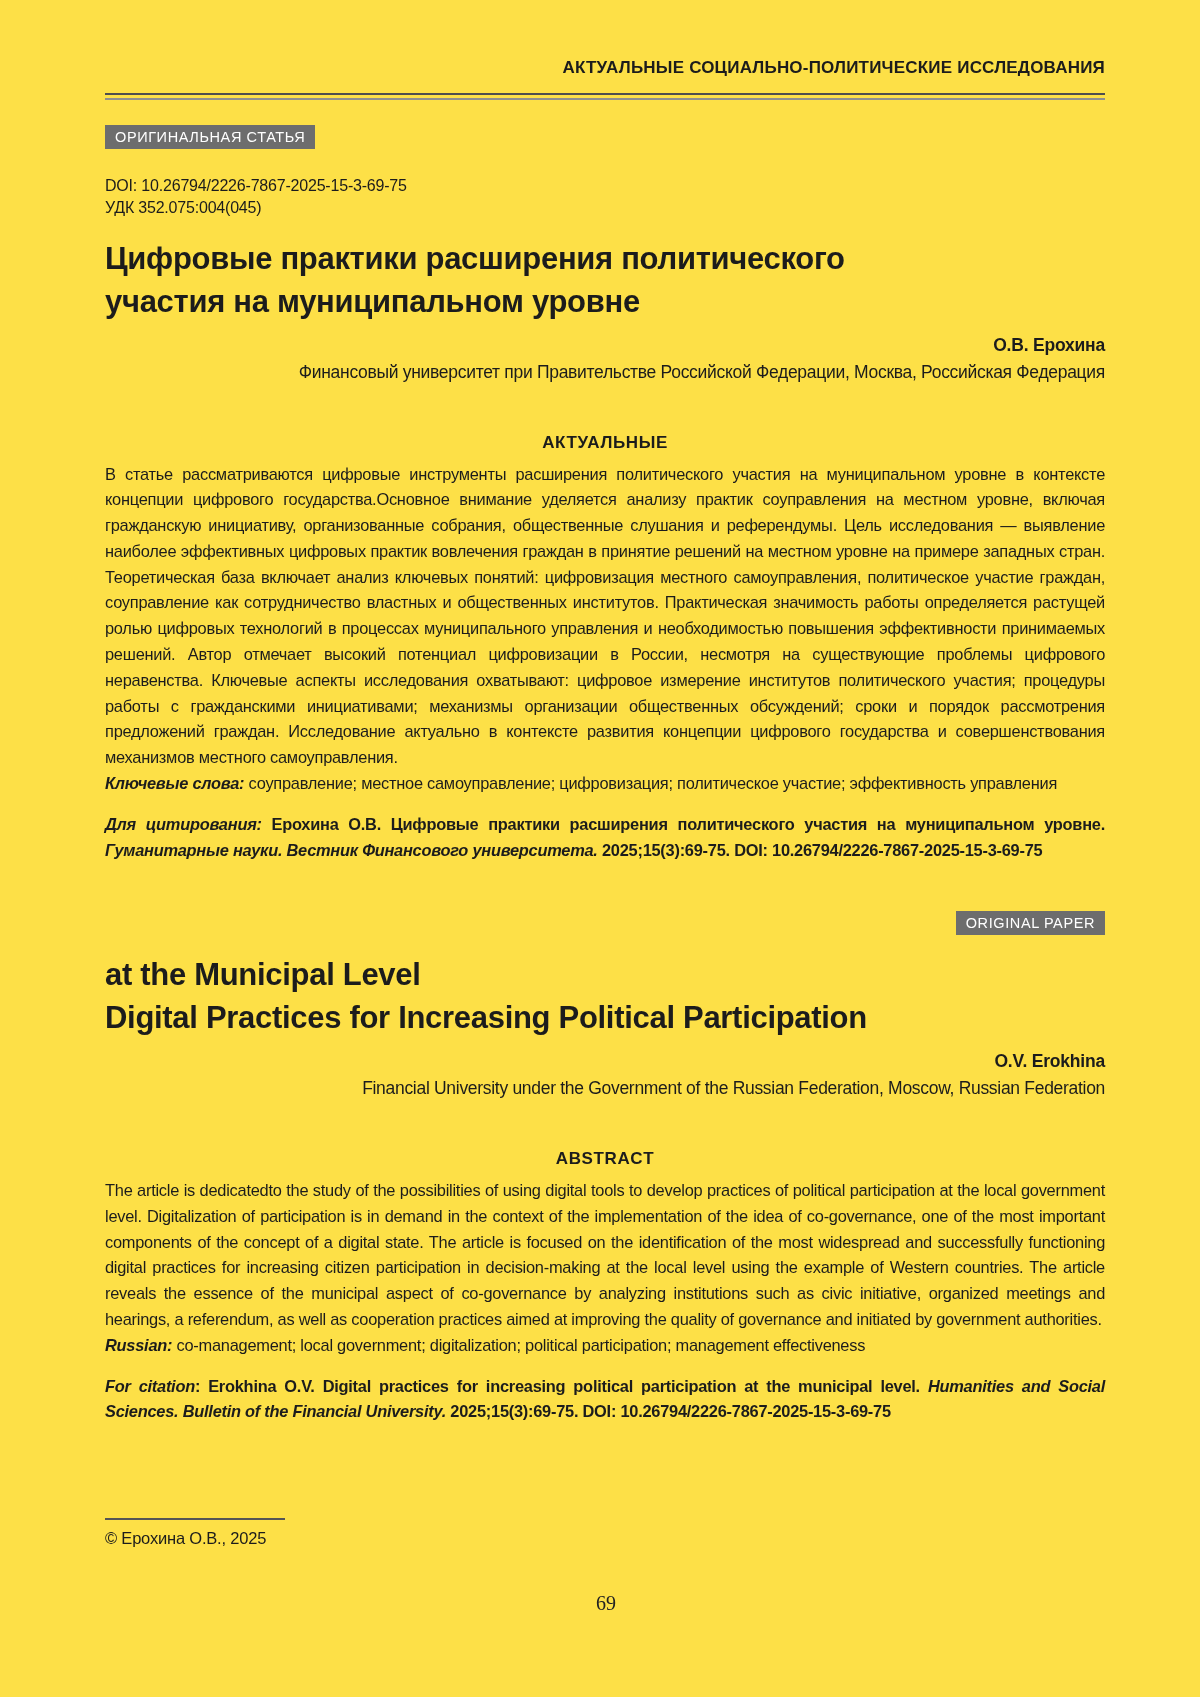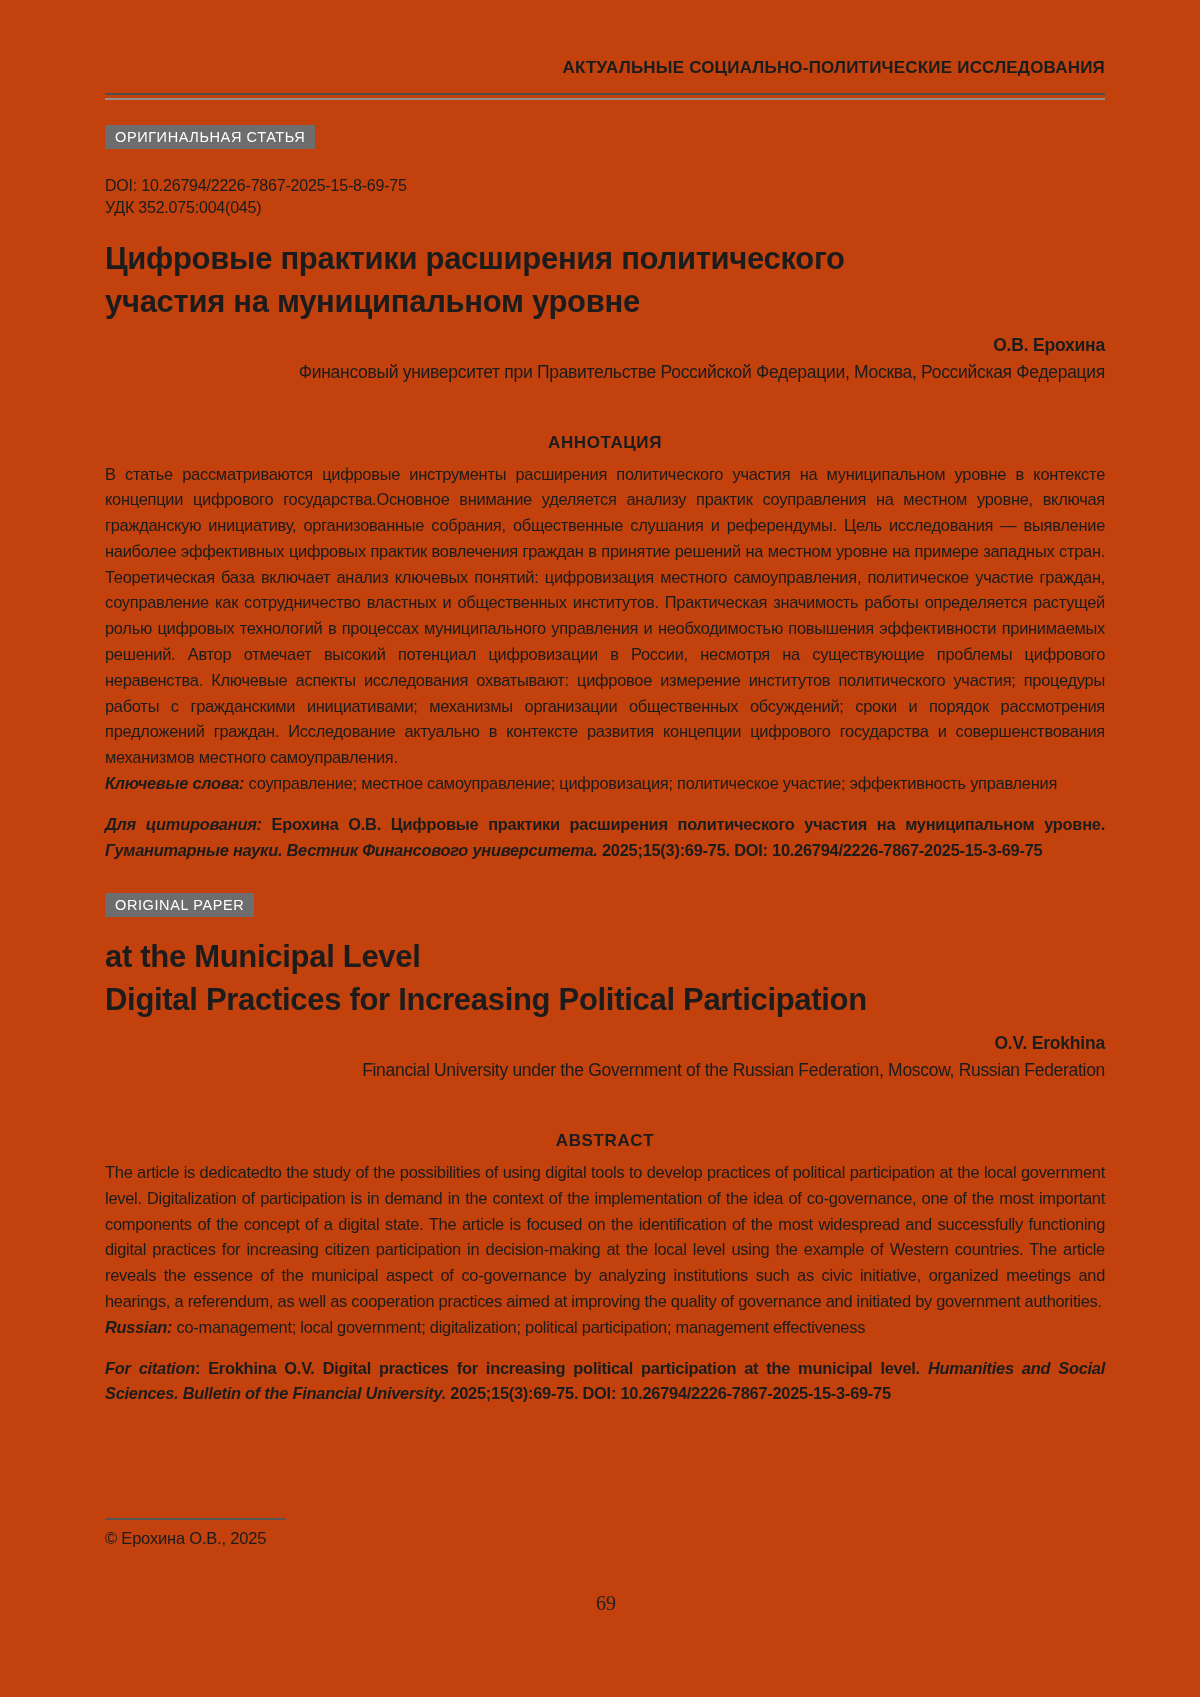--- a/index.html
+++ b/index.html
@@ -5,21 +5,21 @@
   html, body {
     margin: 0;
     padding: 0;
     background: #ffffff;
   }
   .page {
     position: relative;
     width: 1200px;
     height: 1697px;
     margin: 0 auto;
-    background: #c2410c;
+    background: #fde047;
     box-sizing: border-box;
     padding: 58px 95px 0 105px;
     font-family: "Liberation Sans", "DejaVu Sans", sans-serif;
     color: #1c1c1c;
     overflow: hidden;
   }
   .running-head {
     text-align: right;
     font-weight: 700;
     font-size: 17px;
@@ -91,21 +91,21 @@
   }
   .citation {
     text-align: justify;
     font-weight: 700;
     font-size: 16.4px;
     line-height: 25.8px;
     letter-spacing: -0.25px;
     margin: 15px 0 0 0;
   }
   .cite-journal { font-style: italic; }
-  .en-badge-wrap { margin-top: 30px; }
+  .en-badge-wrap { margin-top: 48px; text-align: right; }
   .footnote {
     position: absolute;
     left: 105px;
     top: 1518px;
   }
   .footnote-rule {
     width: 180px;
     border-top: 2px solid #555555;
     margin-bottom: 9px;
   }
@@ -129,33 +129,33 @@
 <body>
 
 <div class="page">
 
   <div class="running-head">АКТУАЛЬНЫЕ СОЦИАЛЬНО-ПОЛИТИЧЕСКИЕ ИССЛЕДОВАНИЯ</div>
   <div class="double-rule"></div>
 
   <span class="badge">ОРИГИНАЛЬНАЯ СТАТЬЯ</span>
 
   <div class="meta">
-    <div>DOI: 10.26794/2226-7867-2025-15-8-69-75</div>
+    <div>DOI: 10.26794/2226-7867-2025-15-3-69-75</div>
     <div>УДК 352.075:004(045)</div>
   </div>
 
   <h1 class="article-title">
       <span class="title-line">Цифровые практики расширения политического</span>
       <span class="title-line">участия на муниципальном уровне</span>
     </h1>
 
   <div class="author-line">О.В. Ерохина</div>
   <div class="affiliation-line">Финансовый университет при Правительстве Российской Федерации, Москва, Российская Федерация</div>
 
-  <div class="section-heading">АННОТАЦИЯ</div>
+  <div class="section-heading">АКТУАЛЬНЫЕ</div>
   <p class="body-text">В статье рассматриваются цифровые инструменты расширения политического участия на муниципальном уровне в контексте концепции цифрового государства.Основное внимание уделяется анализу практик соуправления на местном уровне, включая гражданскую инициативу, организованные собрания, общественные слушания и референдумы. Цель исследования — выявление наиболее эффективных цифровых практик вовлечения граждан в принятие решений на местном уровне на примере западных стран. Теоретическая база включает анализ ключевых понятий: цифровизация местного самоуправления, политическое участие граждан, соуправление как сотрудничество властных и общественных институтов. Практическая значимость работы определяется растущей ролью цифровых технологий в процессах муниципального управления и необходимостью повышения эффективности принимаемых решений. Автор отмечает высокий потенциал цифровизации в России, несмотря на существующие проблемы цифрового неравенства. Ключевые аспекты исследования охватывают: цифровое измерение институтов политического участия; процедуры работы с гражданскими инициативами; механизмы организации общественных обсуждений; сроки и порядок рассмотрения предложений граждан. Исследование актуально в контексте развития концепции цифрового государства и совершенствования механизмов местного самоуправления.</p>
 
   <p class="body-text"><span class="kw-label">Ключевые слова:</span><span> соуправление; местное самоуправление; цифровизация; политическое участие; эффективность управления</span></p>
 
   <p class="citation"><span class="cite-label">Для цитирования:</span><span> Ерохина О.В. Цифровые практики расширения политического участия на муниципальном уровне. </span><span class="cite-journal">Гуманитарные науки. Вестник Финансового университета.</span><span> 2025;15(3):69-75. DOI: 10.26794/2226-7867-2025-15-3-69-75</span></p>
 
   <div class="en-badge-wrap">
     <span class="badge">ORIGINAL PAPER</span>
   </div>
 

